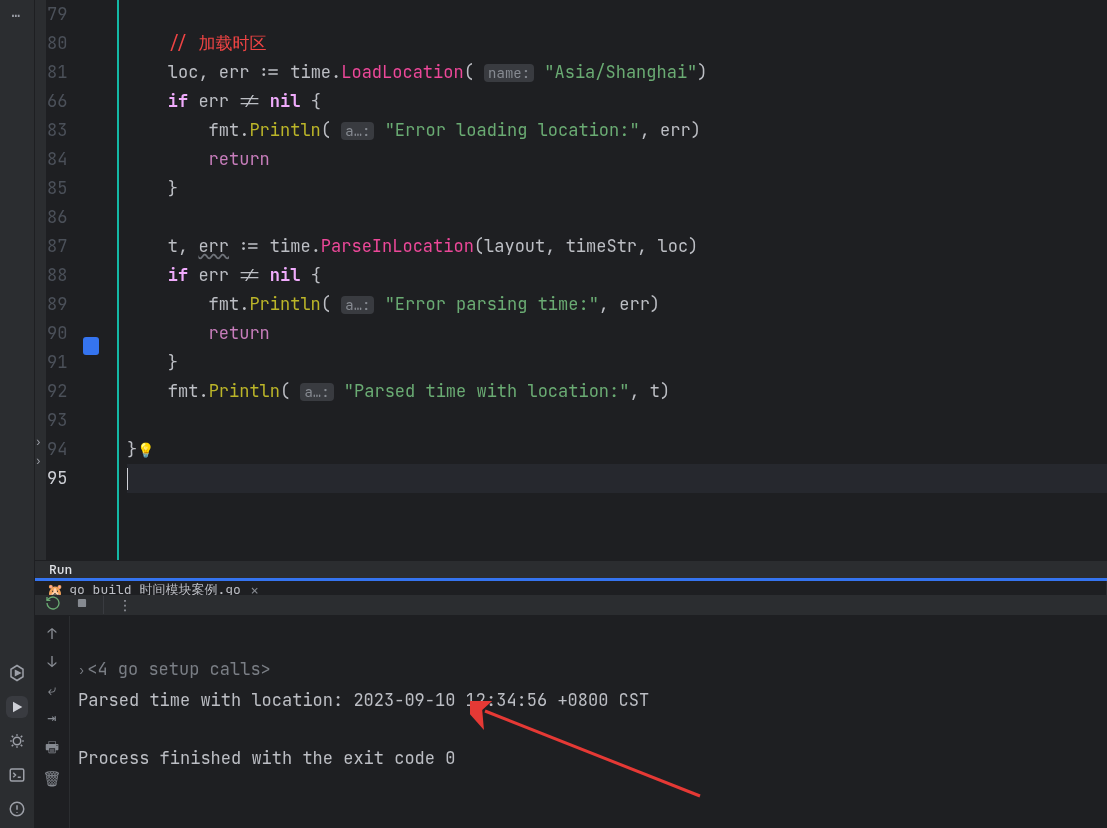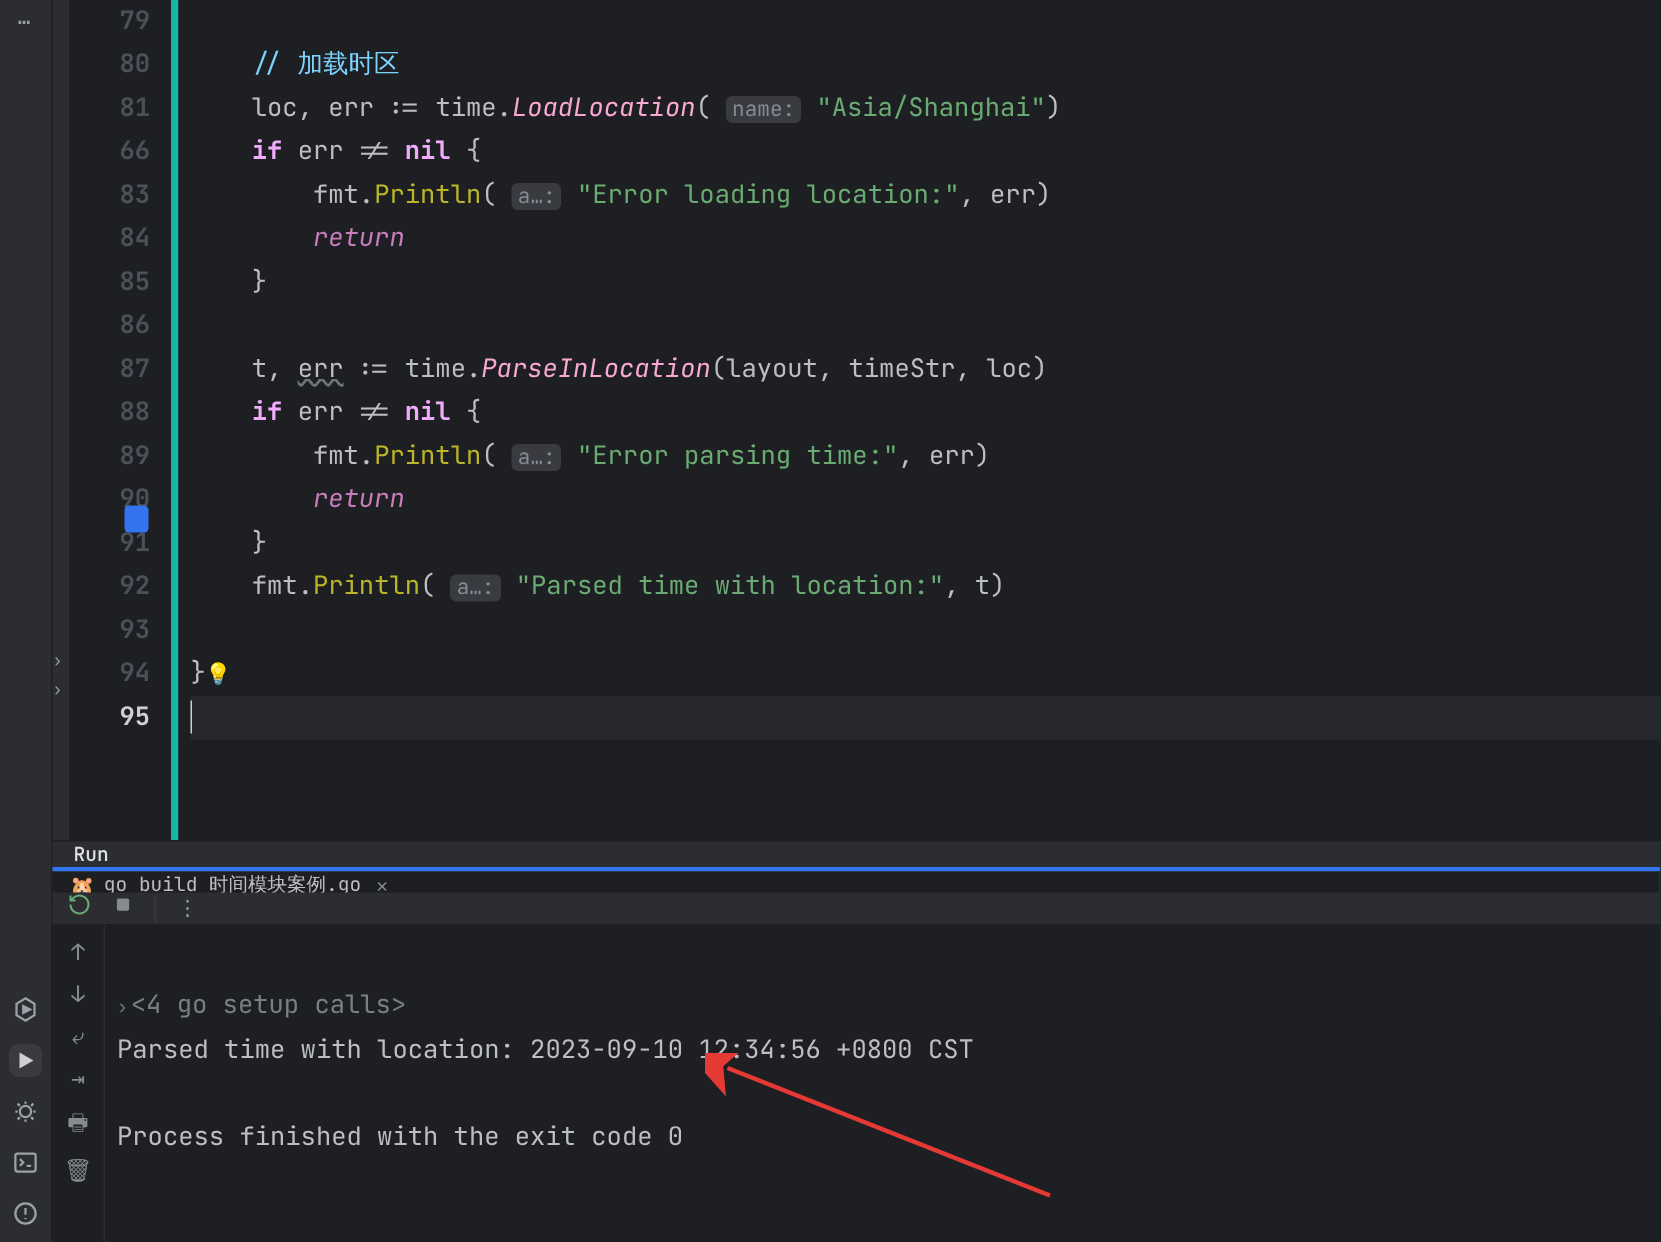--- a/index.html
+++ b/index.html
@@ -22,39 +22,38 @@
   .dots { letter-spacing:2px; font-size:14px; color:#9DA0A8; }
   
   .main { flex:1; display:flex; flex-direction:column; height:828px; }
 
   
   .editor-wrap { flex:0 0 560px; display:flex; position:relative; background:#1E1F22; }
   .struct-gutter { width:12px; background:#2B2D30; border-right:1px solid #1E1F22; position:relative; }
   .struct-gutter .chev { position:absolute; left:0; font-size:11px; color:#9DA0A8; }
 
   .gutter {
-    width:72px; background:#1E1F22; text-align:right; padding-right:14px;
+    width:72px; background:#1E1F22; text-align:left; padding-right:14px;
     color:#4B5059; font-size:17px; line-height:29px; user-select:none;
-    border-right:5px solid #14b8a6;
-    font-weight:bold;
+    border-right:2px solid #14b8a6;
   }
   .gutter .ln { height:29px; }
   .gutter .ln.current { color:#CED0D6; }
   .gutter .bmark { position:absolute; left:48px; width:16px; height:18px; background:#3574F0; border-radius:3px; }
 
   .code {
     flex:1; background:#1E1F22; padding-left:8px; font-size:17px; line-height:29px;
     white-space:pre; position:relative;
   }
   .code .line { height:29px; }
   .code .line.current { background:#26282E; }
 
   
-  .cmt{color:#7dd3fc;} .kw{color:#f0abfc;font-weight:bold;} .kw2{color:#C77DBB;font-style:italic;}
-  .fn{color:#f9a8d4;font-style:italic;} .fn-y{color:#BBB529;} .str{color:#6AAB73;} .hint{background:#393B40;color:#868A91;border-radius:4px;padding:0 4px;font-size:14px;}
+  .cmt{color:#ef4444;} .kw{color:#f0abfc;font-weight:bold;} .kw2{color:#C77DBB;}
+  .fn{color:#ec4899;} .fn-y{color:#BBB529;} .str{color:#6AAB73;} .hint{background:#393B40;color:#868A91;border-radius:4px;padding:0 4px;font-size:14px;}
   .id{color:#BCBEC4;} .pkg{color:#BCBEC4;}
   .under{text-decoration:underline wavy #6F737A;}
   .bulb{font-size:14px;color:#F2C55C;}
   .cursor { display:inline-block; width:1px; height:22px; background:#CED0D6; vertical-align:middle; }
 
   
   .panel-tabs {
     height:35px; background:#2B2D30; display:flex; align-items:stretch;
     border-top:1px solid #1E1F22; border-bottom:1px solid #1E1F22; font-size:13px;flex-direction:column;
   }

